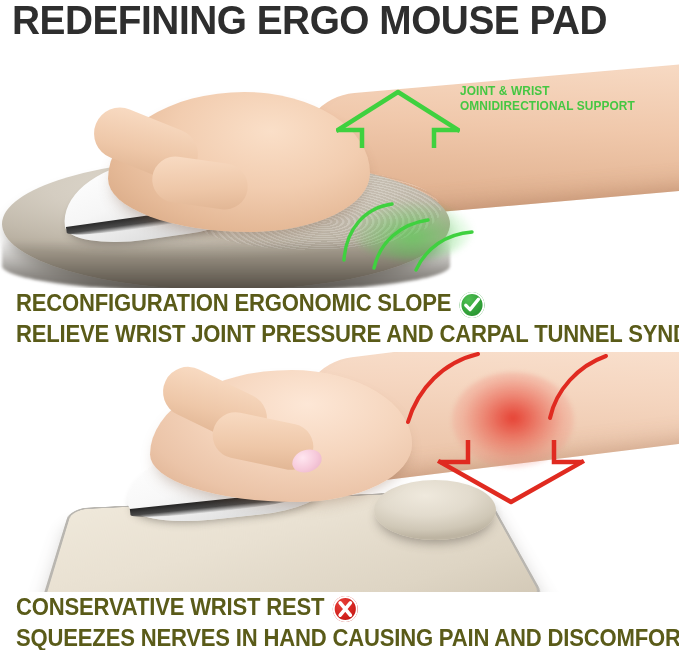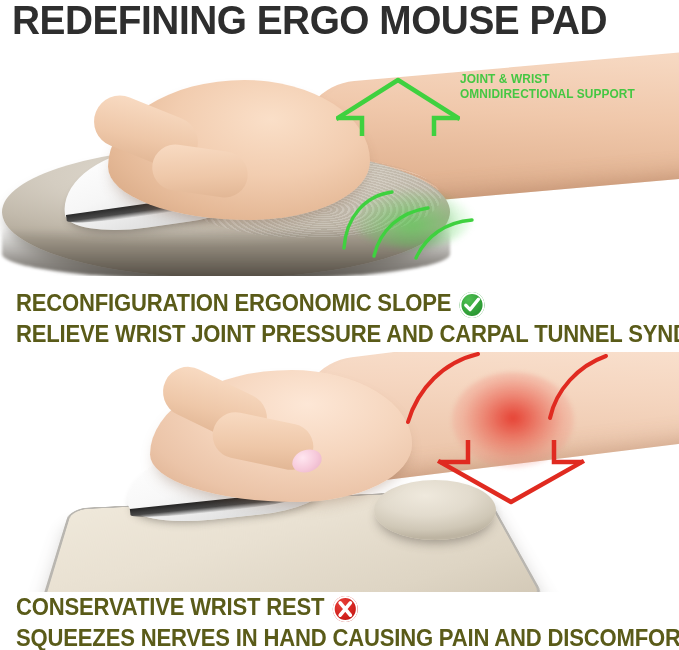--- a/index.html
+++ b/index.html
@@ -32,21 +32,21 @@
     transform: scaleX(0.97);
     transform-origin: left center;
     white-space: nowrap;
   }
 
   
   .photo {
     position: absolute;
     overflow: hidden;
   }
-  #photo-top   { left: 0;  top: 28px;  width: 679px; height: 248px; }
+  #photo-top   { left: 0;  top: 40px;  width: 679px; height: 248px; }
   #photo-bottom{ left: 0;  top: 352px; width: 679px; height: 240px; }
 
   
   .pad-ergo {
     position: absolute;
     left: 2px;
     top: 118px;
     width: 448px;
     height: 132px;
     border-radius: 50%;

